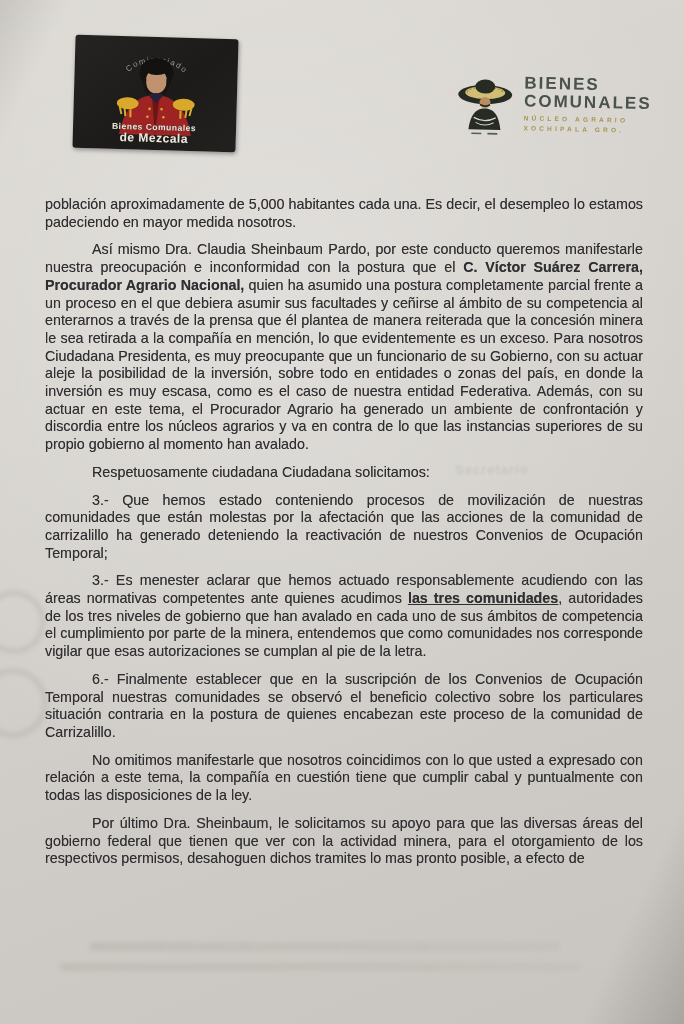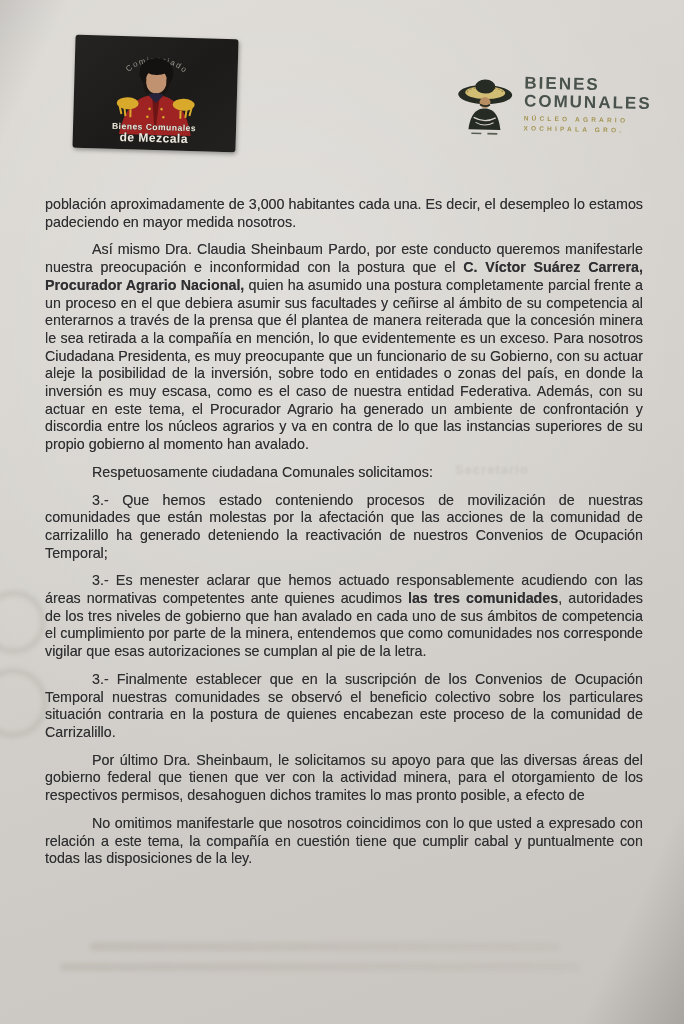--- a/index.html
+++ b/index.html
@@ -37,21 +37,21 @@
   .content{
     position:absolute;left:45px;right:41px;top:196px;
     text-align:justify;
     font-size:14.3px;line-height:17.7px;
     color:#2f2f32;
     text-shadow:0 0 0.4px rgba(47,47,50,0.55);
   }
   .content p{margin:0 0 10px 0;}
   .content p.ind{text-indent:47px;}
   .b{font-weight:bold;}
-  .u{}
+  .u{text-decoration:underline;}
   
   .ghost{
     position:absolute;color:#6f6657;opacity:0.13;filter:blur(1px);
     font-weight:bold;letter-spacing:1px;font-size:13px;pointer-events:none;
   }
   .ghost-seal{
     position:absolute;border:6px solid rgba(90,85,70,0.10);border-radius:50%;
     filter:blur(2px);pointer-events:none;
   }
   .ghost-smudge{
@@ -127,28 +127,28 @@
       <div class="rl-text">
         <div class="rl-title" style="color:#49524d">BIENES</div>
         <div class="rl-title" style="color:#49524d">COMUNALES</div>
         <div class="rl-sub" style="color:#a39552">NÚCLEO AGRARIO</div>
         <div class="rl-sub" style="color:#a39552;margin-top:1px">XOCHIPALA GRO.</div>
       </div>
     </div>
   </div>
 
   <div class="content">
-    <p><span>población aproximadamente de 3,000 habitantes cada una. Es decir, el desempleo lo estamos padeciendo en mayor medida nosotros.</span></p>
+    <p><span>población aproximadamente de 5,000 habitantes cada una. Es decir, el desempleo lo estamos padeciendo en mayor medida nosotros.</span></p>
     <p class="ind"><span>Así mismo Dra. Claudia Sheinbaum Pardo, por este conducto queremos manifestarle nuestra preocupación e inconformidad con la postura que el </span><span class="b">C. Víctor Suárez Carrera, Procurador Agrario Nacional,</span><span> quien ha asumido una postura completamente parcial frente a un proceso en el que debiera asumir sus facultades y ceñirse al ámbito de su competencia al enterarnos a través de la prensa que él plantea de manera reiterada que la concesión minera le sea retirada a la compañía en mención, lo que evidentemente es un exceso. Para nosotros Ciudadana Presidenta, es muy preocupante que un funcionario de su Gobierno, con su actuar aleje la posibilidad de la inversión, sobre todo en entidades o zonas del país, en donde la inversión es muy escasa, como es el caso de nuestra entidad Federativa. Además, con su actuar en este tema, el Procurador Agrario ha generado un ambiente de confrontación y discordia entre los núcleos agrarios y va en contra de lo que las instancias superiores de su propio gobierno al momento han avalado.</span></p>
-    <p class="ind"><span>Respetuosamente ciudadana Comunales solicitamos:</span></p>
+    <p class="ind"><span>Respetuosamente ciudadana Ciudadana solicitamos:</span></p>
     <p class="ind"><span>3.- Que hemos estado conteniendo procesos de movilización de nuestras comunidades que están molestas por la afectación que las acciones de la comunidad de carrizalillo ha generado deteniendo la reactivación de nuestros Convenios de Ocupación Temporal;</span></p>
     <p class="ind"><span>3.- Es menester aclarar que hemos actuado responsablemente acudiendo con las áreas normativas competentes ante quienes acudimos </span><span class="b u">las tres comunidades</span><span>, autoridades de los tres niveles de gobierno que han avalado en cada uno de sus ámbitos de competencia el cumplimiento por parte de la minera, entendemos que como comunidades nos corresponde vigilar que esas autorizaciones se cumplan al pie de la letra.</span></p>
-    <p class="ind"><span>3.- Finalmente establecer que en la suscripción de los Convenios de Ocupación Temporal nuestras comunidades se observó el beneficio colectivo sobre los particulares situación contraria en la postura de quienes encabezan este proceso de la comunidad de Carrizalillo.</span></p>
+    <p class="ind"><span>6.- Finalmente establecer que en la suscripción de los Convenios de Ocupación Temporal nuestras comunidades se observó el beneficio colectivo sobre los particulares situación contraria en la postura de quienes encabezan este proceso de la comunidad de Carrizalillo.</span></p>
+    <p class="ind"><span>No omitimos manifestarle que nosotros coincidimos con lo que usted a expresado con relación a este tema, la compañía en cuestión tiene que cumplir cabal y puntualmente con todas las disposiciones de la ley.</span></p>
     <p class="ind"><span>Por último Dra. Sheinbaum, le solicitamos su apoyo para que las diversas áreas del gobierno federal que tienen que ver con la actividad minera, para el otorgamiento de los respectivos permisos, desahoguen dichos tramites lo mas pronto posible, a efecto de</span></p>
-    <p class="ind"><span>No omitimos manifestarle que nosotros coincidimos con lo que usted a expresado con relación a este tema, la compañía en cuestión tiene que cumplir cabal y puntualmente con todas las disposiciones de la ley.</span></p>
   </div>
 
   <div class="ghost" style="left:455px;top:462px;transform:rotate(-0.5deg)">Secretario</div>
   <div class="ghost-seal" style="left:-18px;top:590px;width:52px;height:52px"></div>
   <div class="ghost-seal" style="left:-22px;top:668px;width:58px;height:58px"></div>
   <div class="ghost-smudge" style="left:90px;top:942px;width:470px;height:9px"></div>
   <div class="ghost-smudge" style="left:60px;top:963px;width:520px;height:8px"></div>
 
 </div>
 

